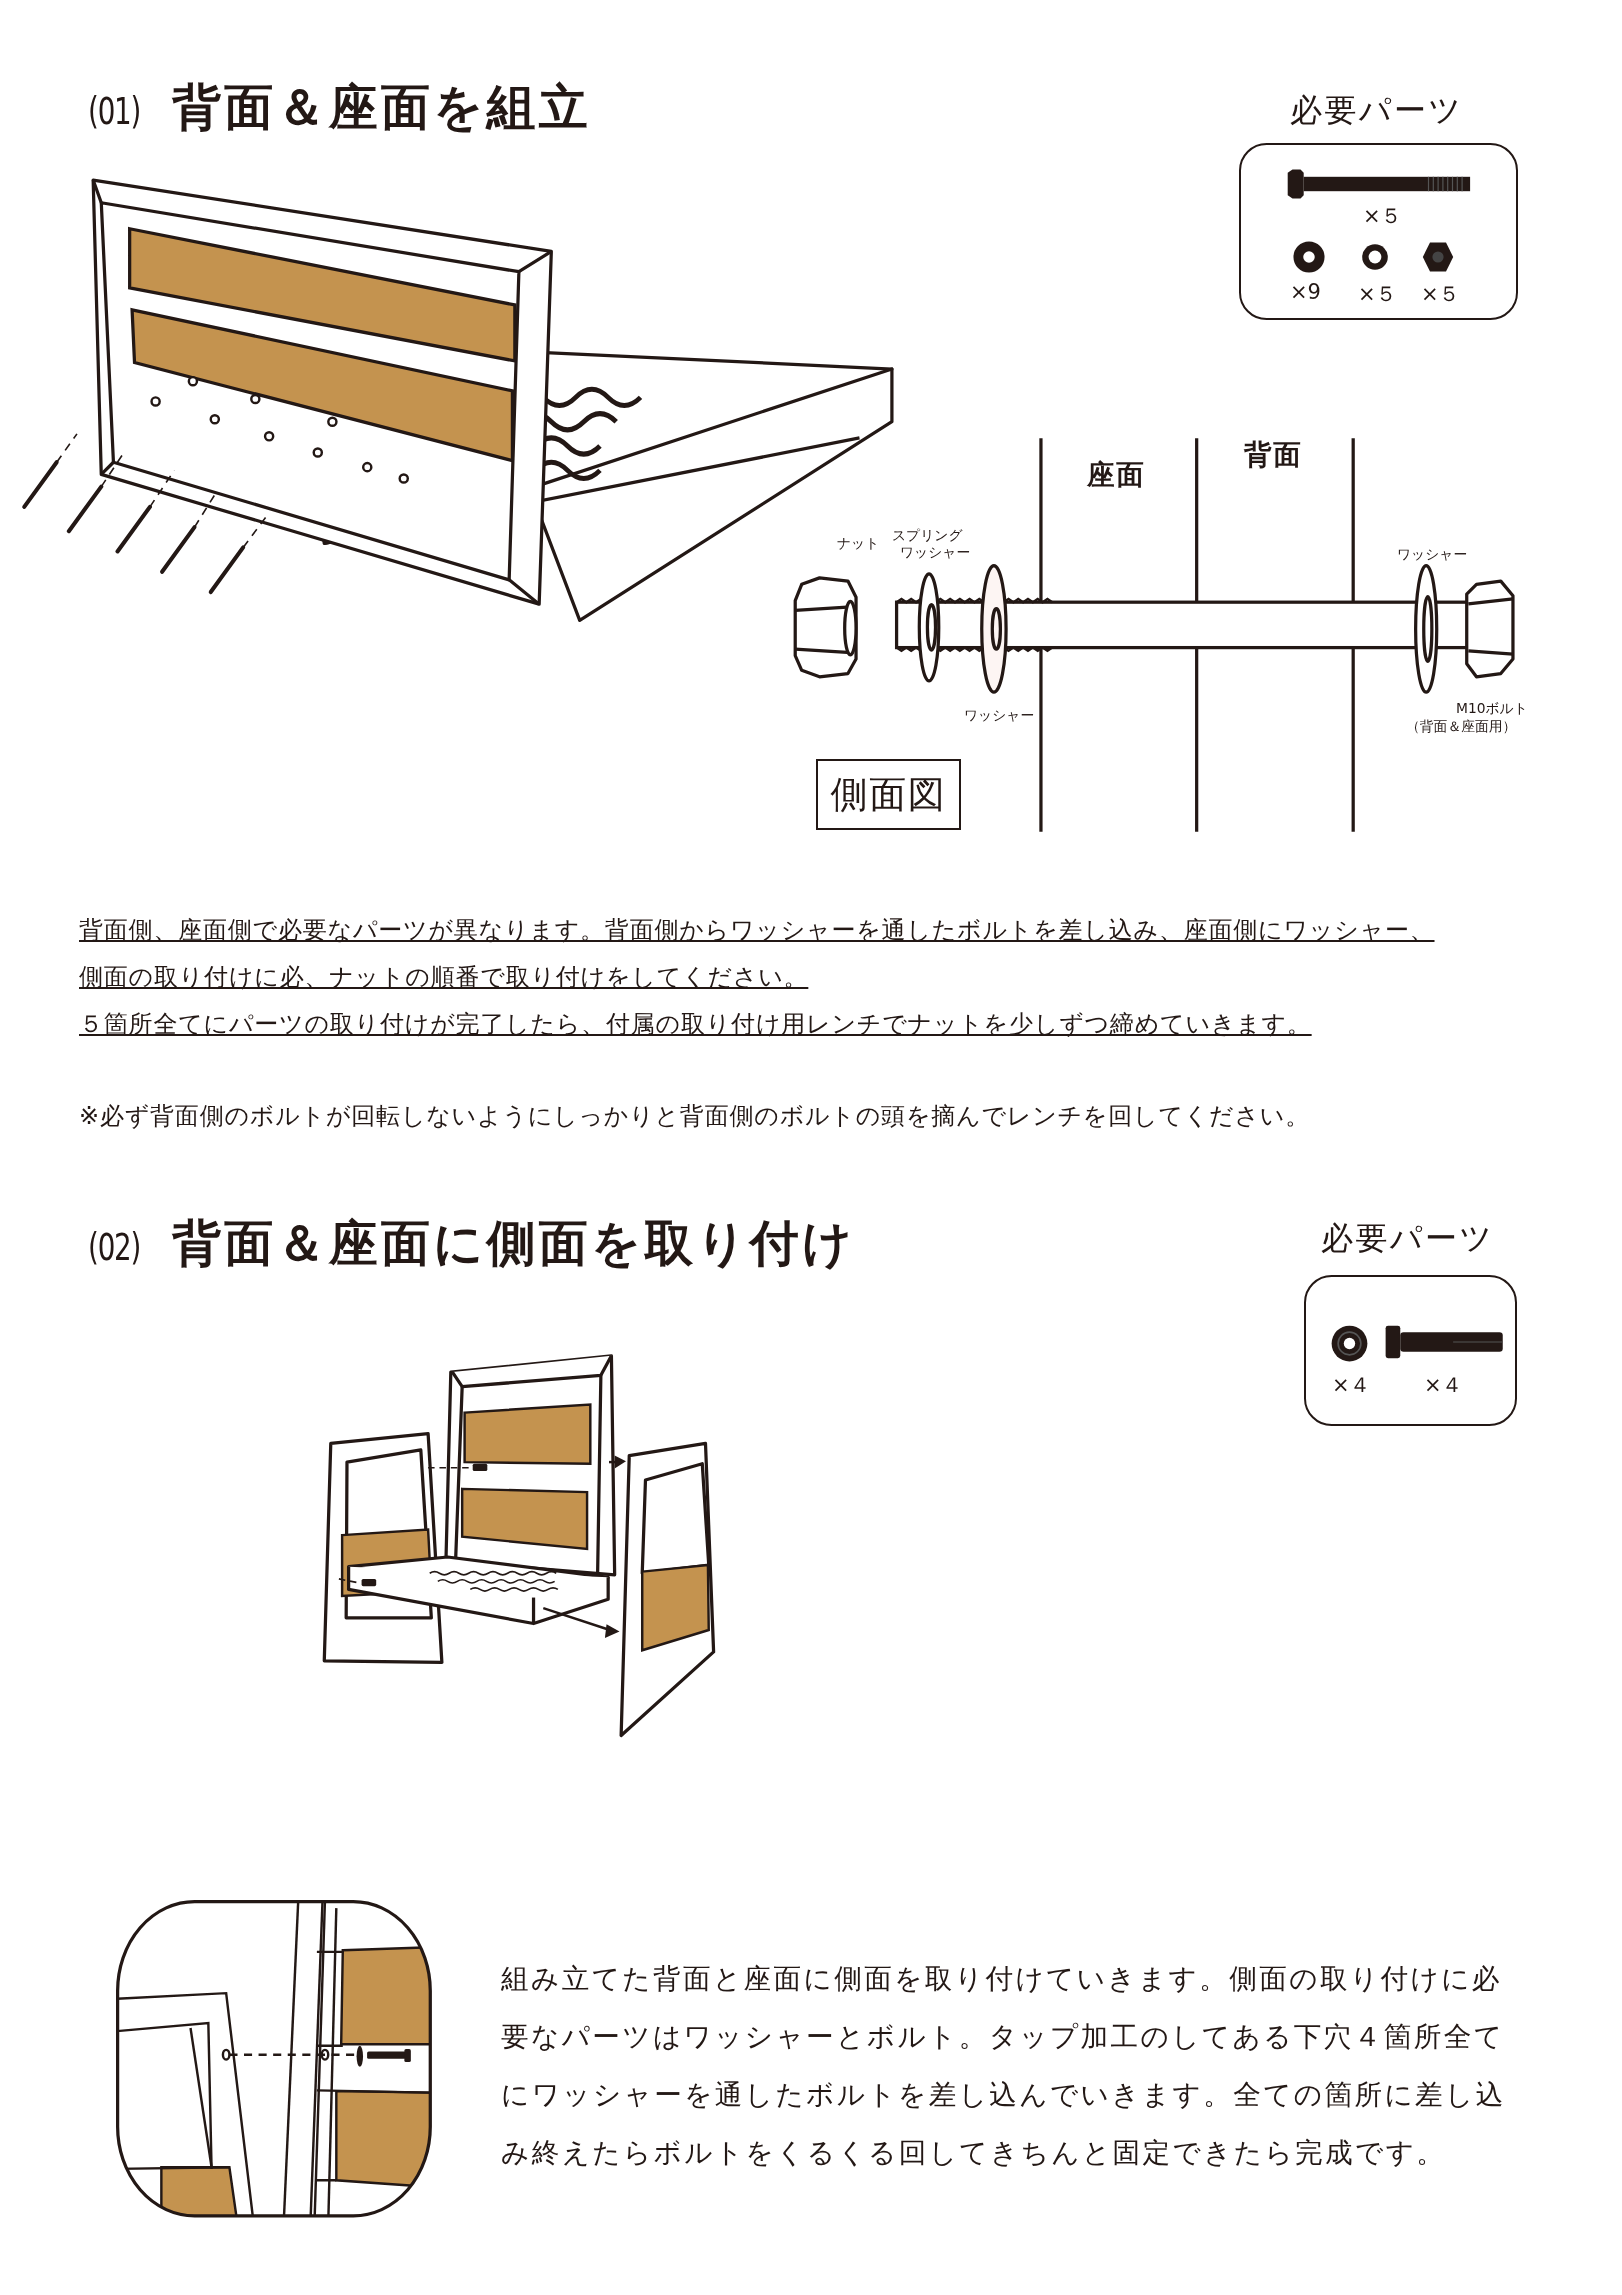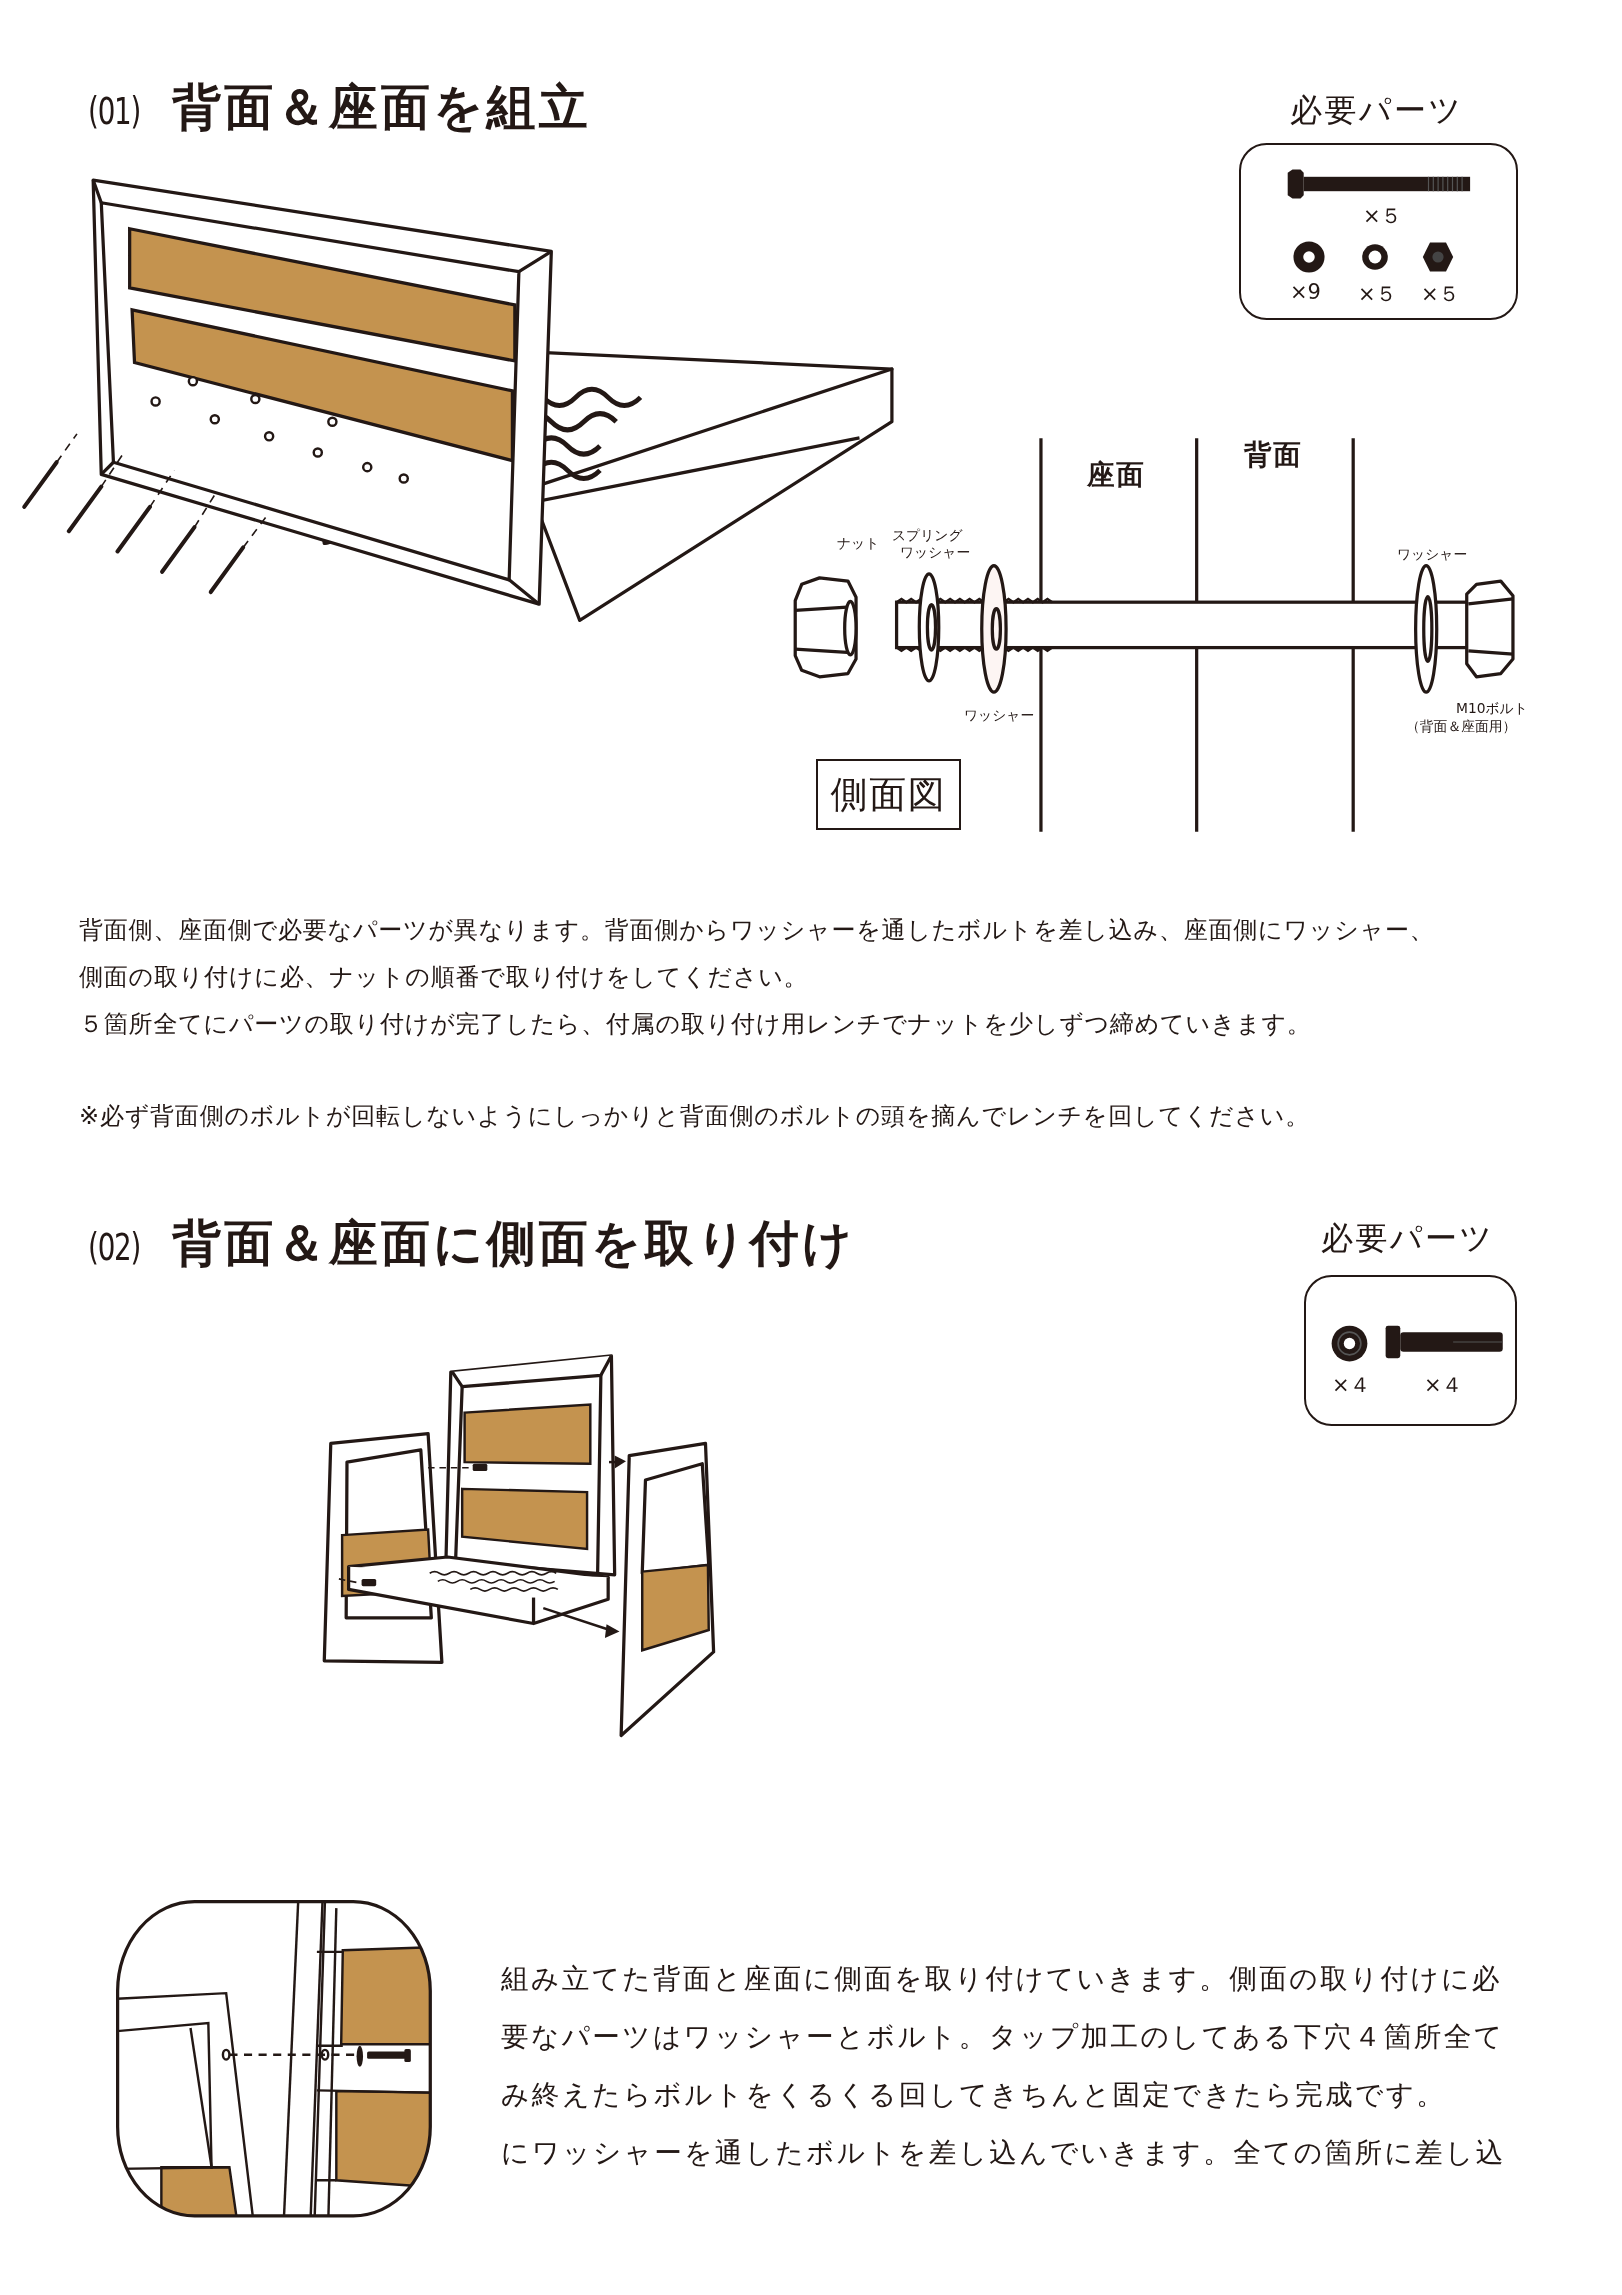--- a/index.html
+++ b/index.html
@@ -161,21 +161,21 @@
 <div class="abs label-md" style="left:1244px;top:436px;">背面</div>
 <div class="abs label-sm" style="left:837px;top:534px;">ナット</div>
 <div class="abs label-sm" style="left:892px;top:526px;">スプリング</div>
 <div class="abs label-sm" style="left:900px;top:543px;">ワッシャー</div>
 <div class="abs label-sm" style="left:964px;top:706px;">ワッシャー</div>
 <div class="abs label-sm" style="left:1397px;top:545px;">ワッシャー</div>
 <div class="abs label-sm" style="left:1456px;top:699px;">M10ボルト</div>
 <div class="abs label-sm" style="left:1406px;top:717px;">（背面＆座面用）</div>
 <div class="abs sidebox" style="left:816px;top:759px;width:145px;height:71px;">側面図</div>
 
-<div class="abs para" style="left:79px;top:907px;">
+<div class="abs para" style="left:79px;top:907px;text-decoration:underline;">
   <div>背面側、座面側で必要なパーツが異なります。背面側からワッシャーを通したボルトを差し込み、座面側にワッシャー、</div>
   <div>側面の取り付けに必、ナットの順番で取り付けをしてください。</div>
   <div>５箇所全てにパーツの取り付けが完了したら、付属の取り付け用レンチでナットを少しずつ締めていきます。</div>
 </div>
 <div class="abs para" style="left:79px;top:1093px;">※必ず背面側のボルトが回転しないようにしっかりと背面側のボルトの頭を摘んでレンチを回してください。</div>
 
 <div class="abs heading" style="left:88px;top:1211px;">
   <span class="num">(<span>02</span>)</span><span>背面＆座面に側面を取り付け</span>
 </div>
 
@@ -276,16 +276,16 @@
     <ellipse cx="301" cy="193" rx="4" ry="13" fill="#231815"></ellipse>
     <rect x="310" y="187" width="48" height="9" rx="2" fill="#231815"></rect>
     <rect x="356" y="184" width="8" height="16" rx="2" fill="#231815"></rect>
   </g>
   <rect x="2" y="2" width="386" height="388" rx="95" ry="110" fill="none" stroke="#231815" stroke-width="4"></rect>
 </svg>
 
 <div class="abs para2" style="left:501px;top:1950px;">
   <div>組み立てた背面と座面に側面を取り付けていきます。側面の取り付けに必</div>
   <div>要なパーツはワッシャーとボルト。タップ加工のしてある下穴４箇所全て</div>
+  <div>にワッシャーを通したボルトを差し込んでいきます。全ての箇所に差し込</div>
   <div>み終えたらボルトをくるくる回してきちんと固定できたら完成です。</div>
-  <div>にワッシャーを通したボルトを差し込んでいきます。全ての箇所に差し込</div>
 </div>
 
 
 </body></html>

